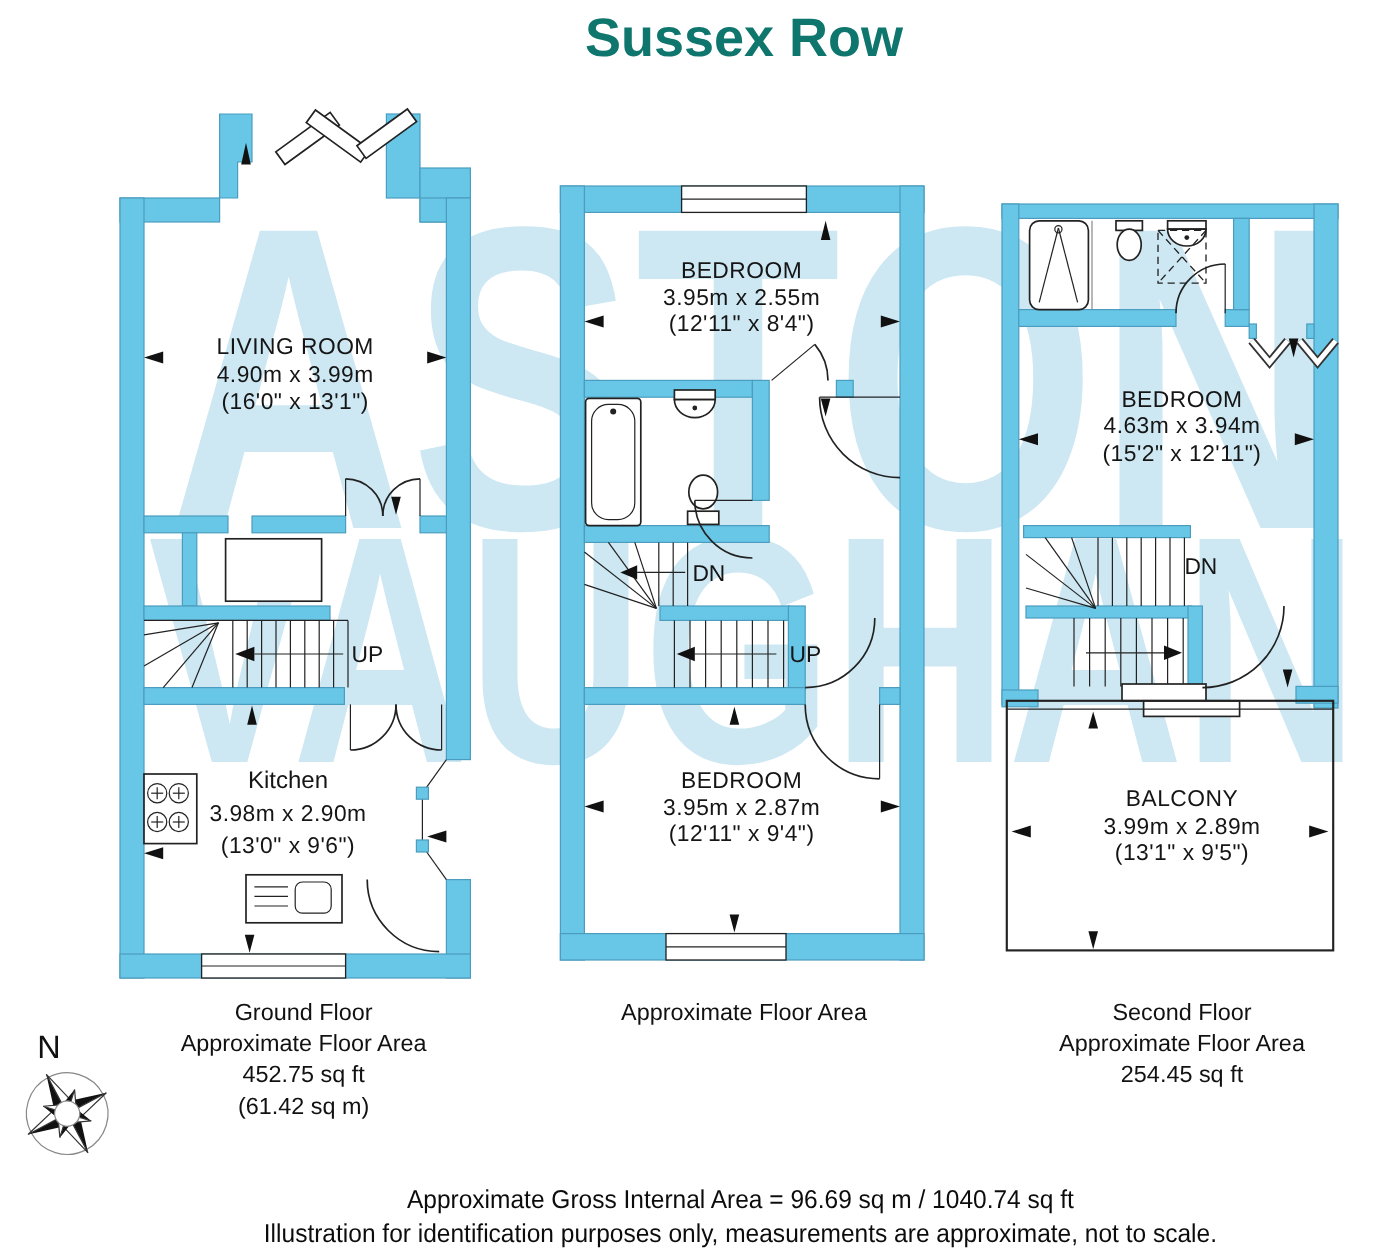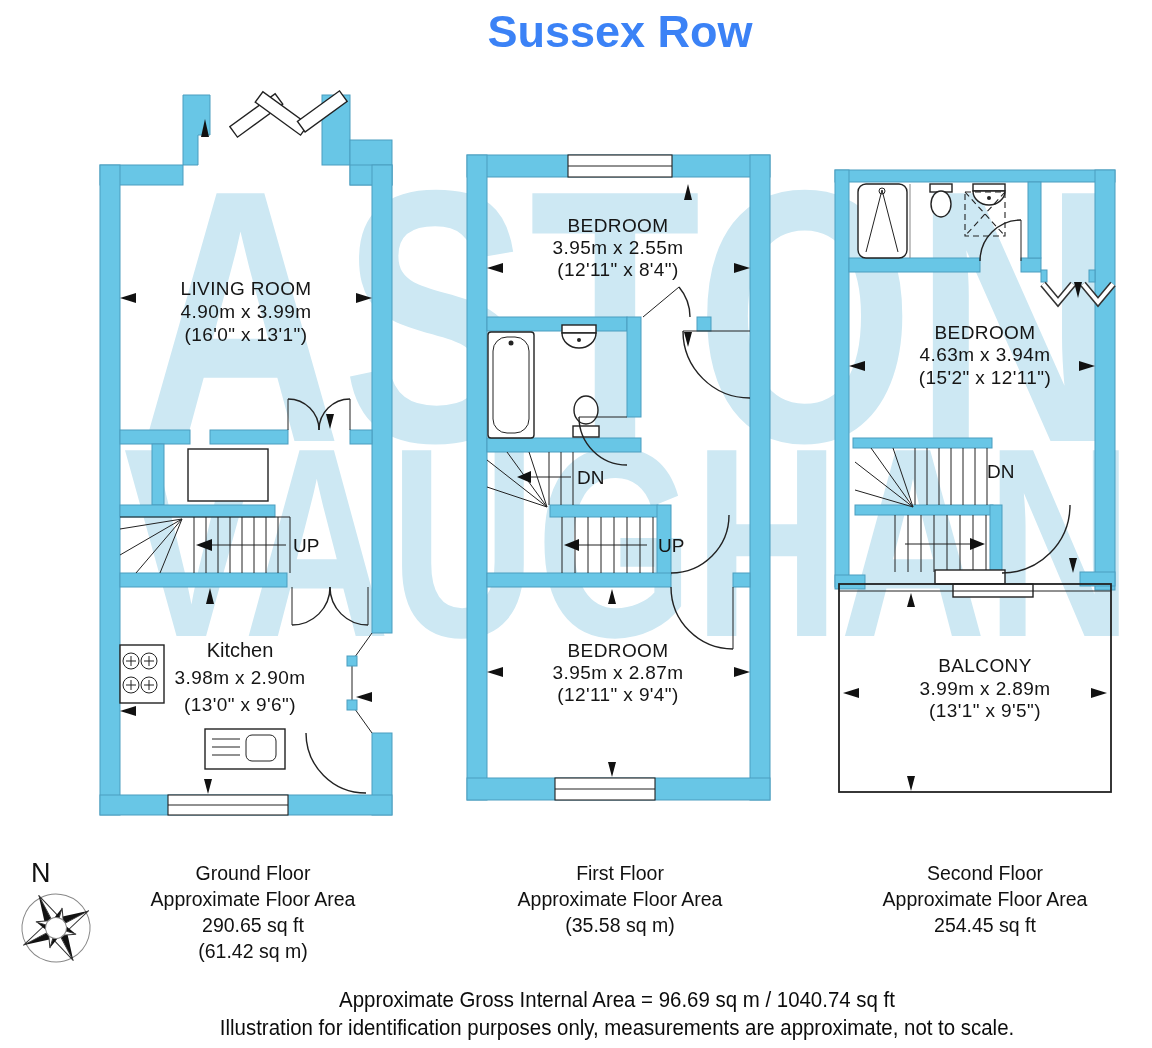--- a/index.html
+++ b/index.html
@@ -1,35 +1,35 @@
 <!DOCTYPE html>
 <html style="--wall: #68C6E6; --wm: #CDE8F3;"><head>
 <meta charset="utf-8">
 <style>
   html,body{margin:0;padding:0;}
   body{width:1152px;height:1048px;position:relative;background:#ffffff;overflow:hidden;
        font-family:"Liberation Sans", sans-serif;}
   .abs{position:absolute;}
-  #title{top:6px;left:620px;transform:translateX(-50%);font-size:45px;font-weight:700;color:#3b82f6;white-space:nowrap;z-index:3;}
+  #title{top:6px;left:620px;transform:translateX(-50%);font-size:45px;font-weight:700;color:#0f766e;white-space:nowrap;z-index:3;}
   .wm{color:var(--wm,#cde8f3);font-weight:700;white-space:nowrap;z-index:1;line-height:1;}
   #wm1{top:136px;left:628px;font-size:360px;transform:translateX(-50%) scaleX(.78);}
   #wm2{top:408px;left:628px;font-size:270px;transform:translateX(-50%) scaleX(.75);}
   svg{position:absolute;z-index:2;overflow:visible;}
   .wall{fill:var(--wall,#68c6e6);stroke:#4b9dbf;stroke-width:1;}
   .ln{stroke:#222;stroke-width:1.4;fill:none;}
   .thin{stroke:#222;stroke-width:1;fill:none;}
   .gray{stroke:#888;stroke-width:1;fill:none;}
   .fix{fill:#fff;stroke:#222;stroke-width:1.4;}
   .winopen{fill:#fff;stroke:#222;stroke-width:1.1;}
   .arr{fill:#111;stroke:none;}
   .dash{stroke:#222;stroke-width:1.1;fill:none;stroke-dasharray:6 4;}
   .lbl{font-family:"Liberation Sans",sans-serif;font-size:19px;fill:#151515;text-anchor:middle;letter-spacing:.4px;}
   .lblk{font-family:"Liberation Sans",sans-serif;font-size:20px;fill:#151515;text-anchor:middle;}
   .slbl{font-family:"Liberation Sans",sans-serif;font-size:19px;fill:#151515;text-anchor:start;}
-  .caption{top:860px;width:306px;text-align:center;font-size:19.5px;line-height:26px;color:#111;z-index:3;}
+  .caption{top:831px;width:306px;text-align:center;font-size:19.5px;line-height:26px;color:#111;z-index:3;}
   .footer{left:617px;transform:translateX(-50%) scaleX(.95);white-space:nowrap;font-size:21.5px;color:#0c0c0c;z-index:3;}
 </style>
 </head>
 <body>
 
 <div class="abs" id="title">Sussex Row</div>
 <div class="abs wm" id="wm1">ASTON</div>
 <div class="abs wm" id="wm2">VAUGHAN</div>
 
 <svg style="left:100px;top:93px" width="292" height="722" viewBox="0 0 292 722">
@@ -381,27 +381,25 @@
           <polygon points="0,-21 6,-6 0,0" fill="#fff" stroke="#333" stroke-width="1"></polygon>
       </g>
       <circle r="10.5" fill="#fff" stroke="#888" stroke-width="1"></circle>
     </g>
   </g>
 </svg>
 
 <div class="abs caption" style="left:100px">
   <div>Ground Floor</div>
   <div>Approximate Floor Area</div>
-  <div>290.65 sq ft</div>
+  <div>452.75 sq ft</div>
   <div>(61.42 sq m)</div>
 </div>
 <div class="abs caption" style="left:467px">
-  <div>First Floor</div>
   <div>Approximate Floor Area</div>
-  <div>(35.58 sq m)</div>
 </div>
 <div class="abs caption" style="left:832px">
   <div>Second Floor</div>
   <div>Approximate Floor Area</div>
   <div>254.45 sq ft</div>
 </div>
 
 <div class="abs footer" style="top:988px">Approximate Gross Internal Area = 96.69 sq m / 1040.74 sq ft</div>
 <div class="abs footer" style="top:1016px">Illustration for identification purposes only, measurements are approximate, not to scale.</div>
 

